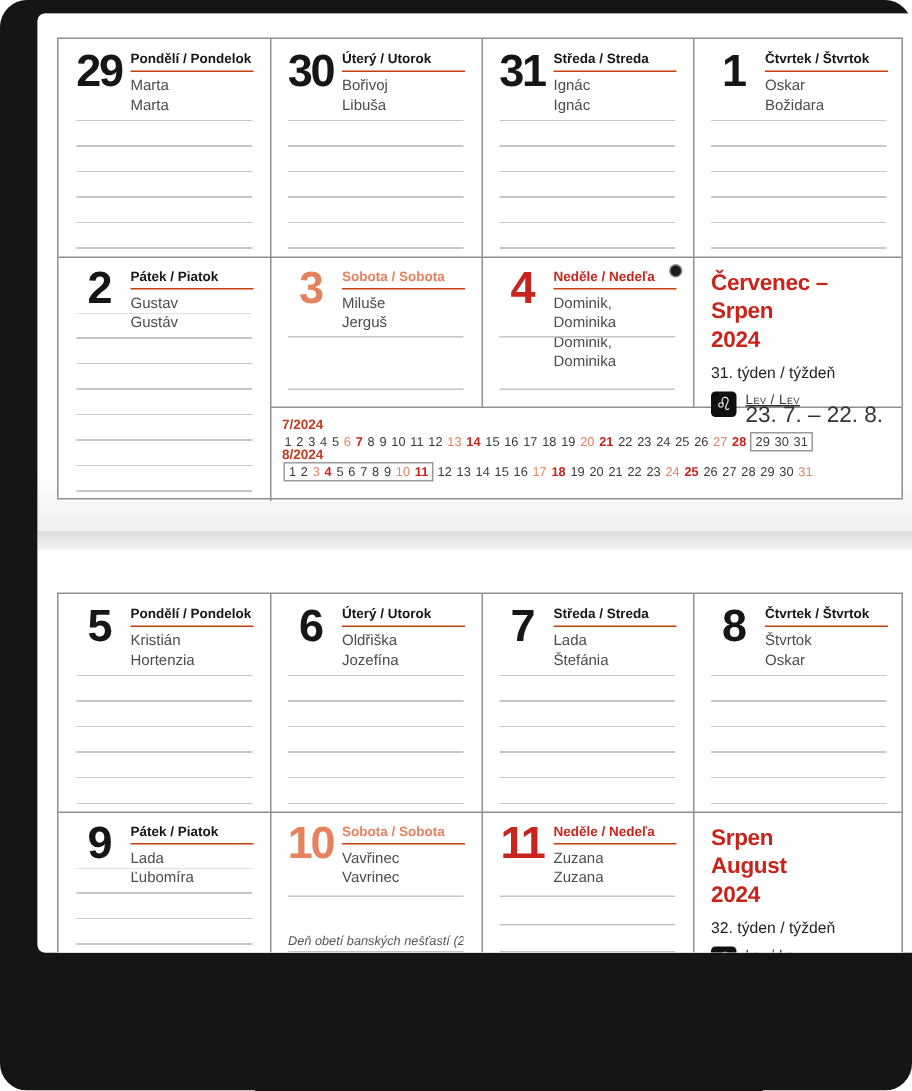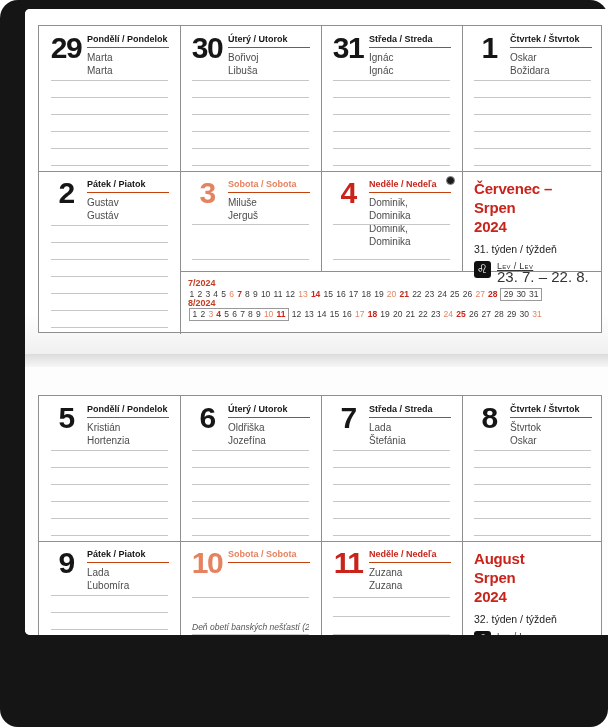--- a/index.html
+++ b/index.html
@@ -313,20 +313,24 @@
             <div>Ľubomíra</div>
           </div>
         </div>
         <div class="rules" style="top:38px;height:117px"></div>
       </div>
 
       <div class="cell sat" style="left:141px;top:145px;width:141px;height:105px">
         <span class="daynum">10</span>
         <div class="head">
           <div class="day-title">Sobota / Sobota</div>
+          <div class="names">
+            <div>Vavřinec</div>
+            <div>Vavrinec</div>
+          </div>
         </div>
         <div class="wl" style="top:56px"></div>
         <div class="note-box" style="top:68px;height:23px">Deň obetí banských nešťastí (2009)</div>
         <div class="wl" style="top:93px"></div>
       </div>
 
       <div class="cell sun" style="left:282px;top:145px;width:141px;height:105px">
         <span class="daynum">11</span>
         <div class="head">
           <div class="day-title">Neděle / Nedeľa</div>
@@ -334,22 +338,22 @@
             <div>Zuzana</div>
             <div>Zuzana</div>
           </div>
         </div>
         <div class="wl" style="top:56px"></div>
         <div class="wl" style="top:75px"></div>
         <div class="wl" style="top:93px"></div>
       </div>
 
       <div class="cell month-cell" style="left:423px;top:145px;width:141px;height:105px">
+        <div class="m-title">Srpen</div>
         <div class="m-title">August</div>
-        <div class="m-title">Srpen</div>
         <div class="m-title">2024</div>
         <div class="m-week">32. týden / týždeň</div>
         <div class="m-zodiac">
           <span class="z-icon">♌</span>
           <span>
             <div class="z-name">Lev / Lev</div>
             <div class="z-dates">23. 7. – 22. 8.</div>
           </span>
         </div>
       </div>

